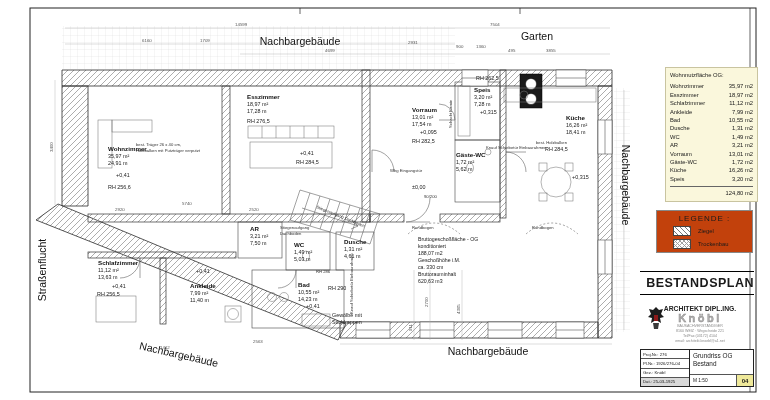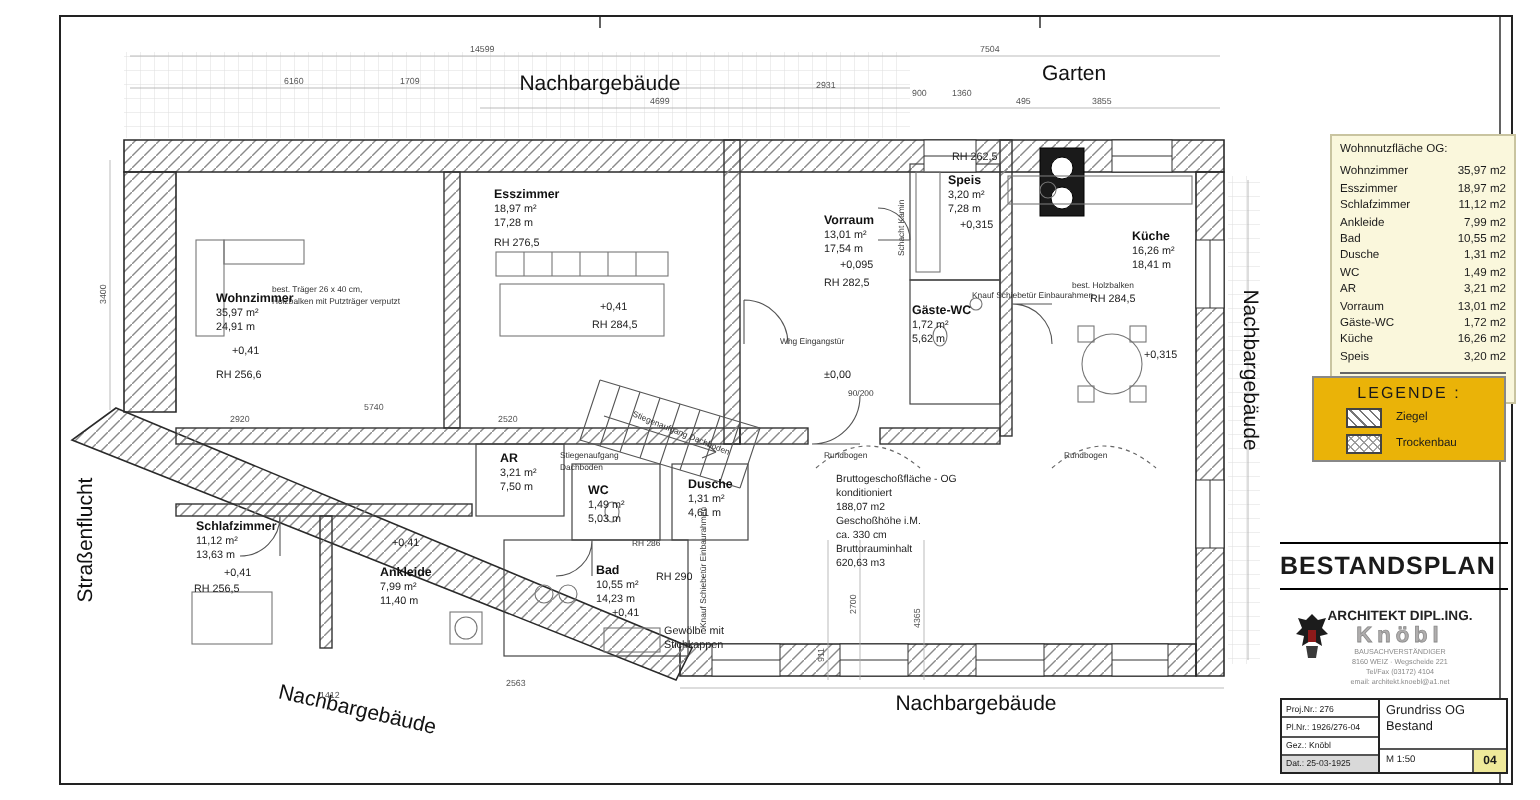--- a/index.html
+++ b/index.html
@@ -12,33 +12,33 @@
   .t-val{font-size:5.4px;fill:#222;}
   .t-note{font-size:4.2px;fill:#333;}
   .t-dim{font-size:4.4px;fill:#555;}
   .t-sum{font-size:5.2px;fill:#222;}
   .panel-box{position:absolute;box-sizing:border-box;}
   .area-table{left:665px;top:67px;width:93px;background:#faf7dc;border:1px solid #c9c4a0;
               padding:3px 4px 4px 4px;font-size:5.8px;line-height:1.45;}
   .area-table .tbl-title{margin-bottom:3px;}
   .arow{display:flex;justify-content:space-between;}
   .atotal{margin-top:3px;border-top:0.5px solid #666;padding-top:2px;text-align:right;}
-  .legend{left:656px;top:188px;width:97px;border:1px solid #888;background:#eab308;padding:3px 4px;}
+  .legend{left:656px;top:210px;width:97px;border:1px solid #888;background:#c2410c;padding:3px 4px;}
   .legend-title{text-align:center;font-size:8px;letter-spacing:1px;margin-bottom:2px;}
   .legend-item{display:flex;align-items:center;gap:7px;margin:3px 0 0 12px;font-size:5.8px;}
   .sw{width:16px;height:8px;border:0.5px solid #444;flex:none;}
   .sw-ziegel{background:repeating-linear-gradient(45deg,#fff,#fff 2.6px,#777 2.6px,#777 3.4px);}
   .sw-trocken{background:
       repeating-linear-gradient(45deg,rgba(255,255,255,0),rgba(255,255,255,0) 2.4px,#999 2.4px,#999 3.1px),
       repeating-linear-gradient(-45deg,#fff,#fff 2.4px,#aaa 2.4px,#aaa 3.1px);}
   .plan-title{left:640px;top:238px;width:116px;}
   .pt1{font-size:16.5px;font-weight:bold;letter-spacing:0.5px;}
   .pt2{font-size:14.5px;font-weight:bold;letter-spacing:2px;}
   .stamp{left:640px;top:271px;width:114px;border-top:1.5px solid #000;border-bottom:1.5px solid #000;
-         padding:4px 0;text-align:left;font-size:12.5px;font-weight:bold;letter-spacing:0.5px;}
+         padding:4px 0;text-align:right;font-size:12.5px;font-weight:bold;letter-spacing:0.5px;}
   .architect{left:646px;top:305px;width:108px;display:flex;gap:3px;align-items:flex-start;justify-content:flex-end;}
   .arch-txt{text-align:center;flex:1;}
   .arch-l1{font-size:6.8px;font-weight:bold;color:#222;}
   .arch-logo{font-size:11px;font-weight:bold;color:#b0aeae;letter-spacing:2.5px;-webkit-text-stroke:0.4px #8a8a8a;}
   .arch-small{font-size:3.6px;color:#8a8a8a;line-height:1.35;}
   .titleblock{left:640px;top:349px;width:114px;height:38px;border:1px solid #222;display:flex;background:#fff;}
   .tb-left{width:48px;border-right:1px solid #222;display:flex;flex-direction:column;}
   .tb-row{flex:1;font-size:4.3px;padding:1px 2px;border-bottom:0.5px solid #555;display:flex;align-items:center;}
   .tb-row:last-child{border-bottom:none;}
   .tb-dat{background:#d9d9d9;}

